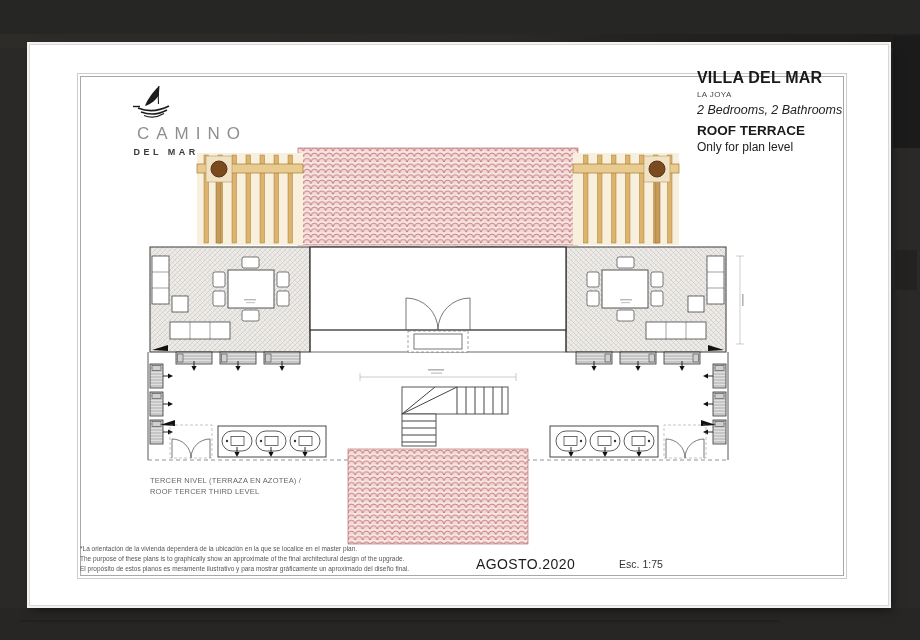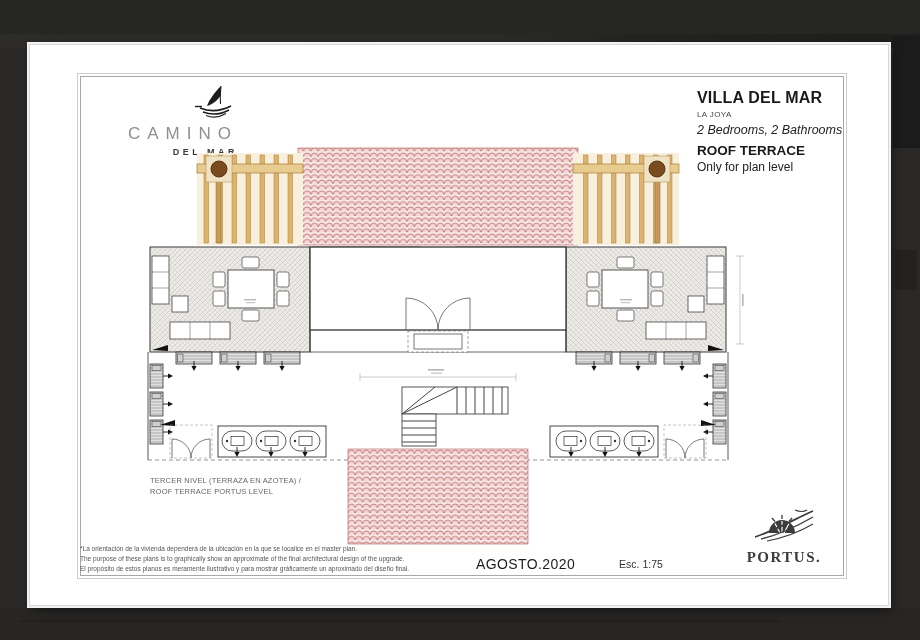--- a/index.html
+++ b/index.html
@@ -16,26 +16,26 @@
   .backdrop-bottom-line{position:absolute;left:20px;top:620px;width:760px;height:2px;background:#222120;}
 
   .page{
     position:absolute;left:30px;top:45px;width:858px;height:560px;background:#ffffff;
     box-shadow:0 0 0 1px #d8d8d8, 0 0 0 3px #f2f2f2, 3px 4px 10px rgba(0,0,0,0.55);
   }
   .inner-frame{position:absolute;left:47px;top:28px;width:768px;height:504px;border:1px solid #cccccc;}
   .inner-frame .line2{position:absolute;left:2px;top:2px;right:2px;bottom:2px;border:1px solid #a8a8a8;}
 
   
-  .camino{position:absolute;left:52px;top:40px;width:156px;text-align:right;}
+  .camino{position:absolute;left:52px;top:40px;width:156px;text-align:left;padding-left:48px;}
   .camino .word{font-size:17px;letter-spacing:7px;color:#8f8f8f;margin-top:1px;text-indent:7px;}
   .camino .sub{font-size:9px;font-weight:bold;letter-spacing:3.5px;color:#3a3a3a;margin-top:3px;text-indent:3.5px;}
 
   
-  .titleblock{position:absolute;left:667px;top:44px;width:170px;color:#1a1a1a;}
+  .titleblock{position:absolute;left:667px;top:24px;width:170px;color:#1a1a1a;}
   .titleblock .t1{font-size:16px;font-weight:bold;letter-spacing:.2px;}
   .titleblock .t2{font-size:8px;color:#454545;margin-top:3px;letter-spacing:.4px;}
   .titleblock .t3{font-size:12.5px;color:#222;margin-top:4px;font-style:italic;}
   .titleblock .t4{font-size:13.5px;font-weight:bold;margin-top:6px;}
   .titleblock .t5{font-size:12px;color:#222;margin-top:2px;}
 
   .plan-svg{position:absolute;left:100px;top:100px;width:640px;height:415px;}
 
   .plan-label{position:absolute;left:120px;top:431px;font-size:7.5px;color:#666;line-height:1.4;letter-spacing:.2px;}
 
@@ -268,48 +268,28 @@
       <rect x="431" y="372.5" width="11" height="1.3" fill="#c6c6c6" stroke="none"></rect>
       <line x1="740" y1="256" x2="740" y2="344"></line>
       <line x1="736" y1="256" x2="744" y2="256"></line>
         <line x1="736" y1="344" x2="744" y2="344"></line>
       <rect x="742" y="294" width="1.6" height="12" fill="#b5b5b5" stroke="none"></rect>
     </g>
   </svg>
 
   <div class="plan-label">
     <div>TERCER NIVEL (TERRAZA EN AZOTEA) /</div>
-    <div>ROOF TERRACE PORTUS LEVEL</div>
+    <div>ROOF TERCER THIRD LEVEL</div>
   </div>
 
   <div class="disclaimer">
     <div>*La orientación de la vivienda dependerá de la ubicación  en la que se localice en el master plan.</div>
     <div>The purpose of these plans is to graphically show an approximate of the final architectural design of the upgrade.</div>
     <div>El propósito de estos planos es meramente ilustrativo y para mostrar gráficamente un aproximado del diseño final.</div>
   </div>
 
   <div class="footer-row">
     <span class="date">AGOSTO.2020</span>
     <span class="scale">Esc. 1:75</span>
   </div>
 
-  <div class="portus">
-    <svg width="62" height="40" viewBox="0 0 62 40">
-      <path d="M16,26 a13,13 0 0 1 26,0 z" fill="#3b3b3b"></path>
-      <g stroke="#ffffff" stroke-width="1.2">
-        <line x1="29" y1="14" x2="29" y2="26"></line>
-        <line x1="22" y1="16.5" x2="27" y2="26"></line>
-        <line x1="36" y1="16.5" x2="31" y2="26"></line>
-      </g>
-      <g stroke="#3b3b3b" stroke-width="1.3" fill="none">
-        <line x1="29" y1="8" x2="29" y2="12"></line>
-        <line x1="19" y1="11" x2="22" y2="14.5"></line>
-        <line x1="39" y1="11" x2="36" y2="14.5"></line>
-      </g>
-      <path d="M2,30 C20,24 42,12 60,4" fill="none" stroke="#3b3b3b" stroke-width="1.8"></path>
-      <path d="M8,32 C26,28 46,18 60,10" fill="none" stroke="#3b3b3b" stroke-width="1.4"></path>
-      <path d="M14,34 C30,31 48,24 60,17" fill="none" stroke="#3b3b3b" stroke-width="1.1"></path>
-      <path d="M42,3 q7,3 12,0" fill="none" stroke="#3b3b3b" stroke-width="1.2"></path>
-    </svg>
-    <div class="word">PORTUS.</div>
-  </div>
 
 </div>
 
 </body></html>

